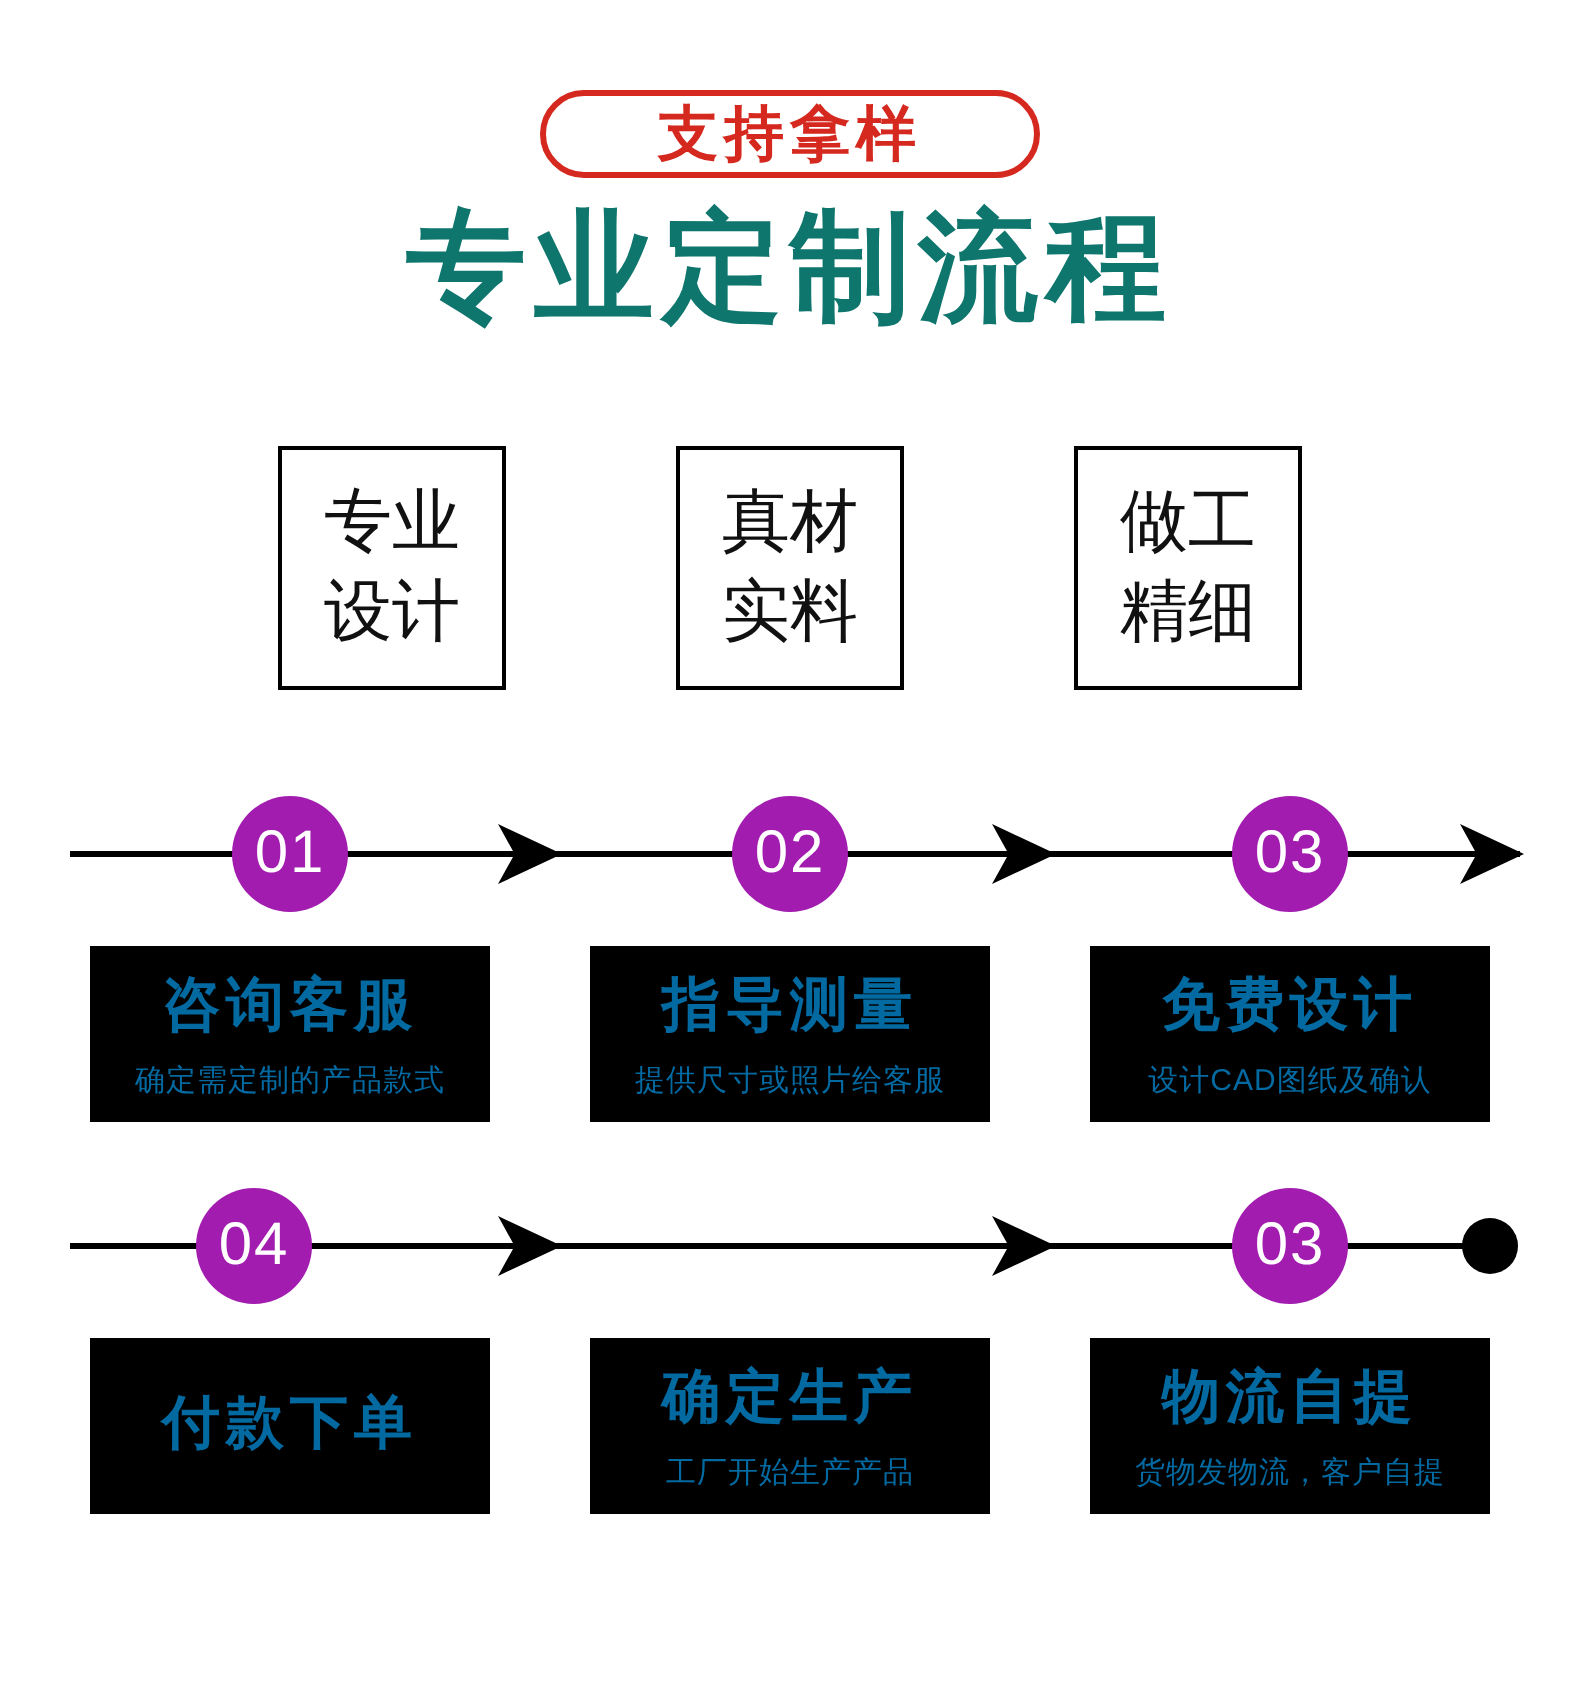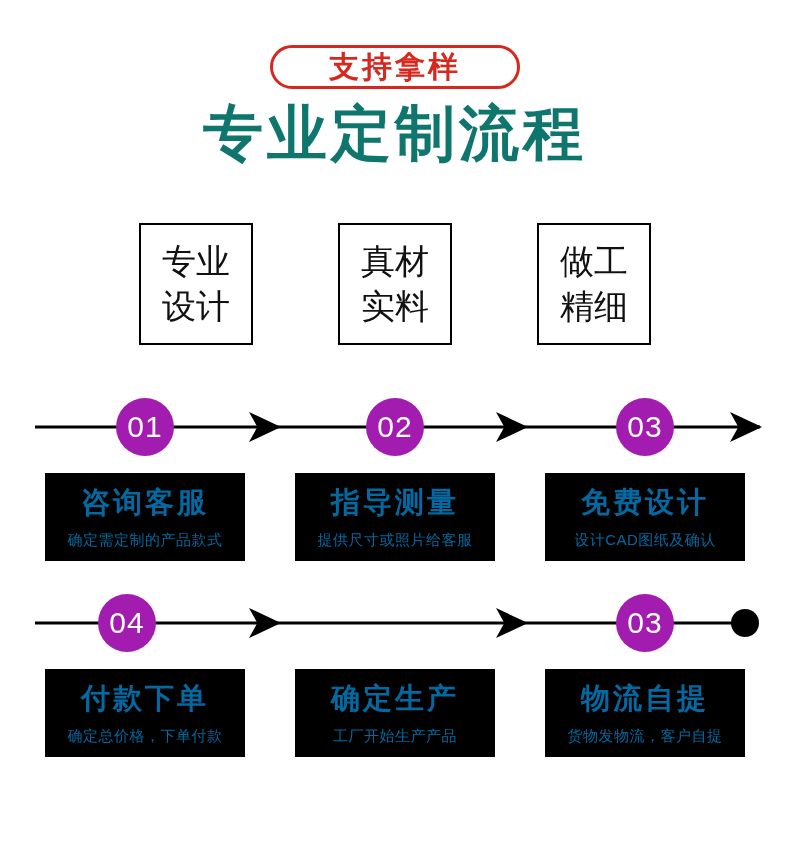--- a/index.html
+++ b/index.html
@@ -127,21 +127,20 @@
     <div class="flow-arrow" style="left:512px"></div>
     <div class="flow-circle" style="left:645px">
       <span>03</span>
     </div>
     <div class="flow-dot" style="left:745px"></div>
   </div>
 
   <div class="steps-row">
     <div class="step-box">
       <div class="step-title">付款下单</div>
-      <div class="step-desc">确定总价格，下单付款</div>
     </div>
     <div class="step-box">
       <div class="step-title">确定生产</div>
       <div class="step-desc">工厂开始生产产品</div>
     </div>
     <div class="step-box">
       <div class="step-title">物流自提</div>
       <div class="step-desc">货物发物流，客户自提</div>
     </div>
   </div>

